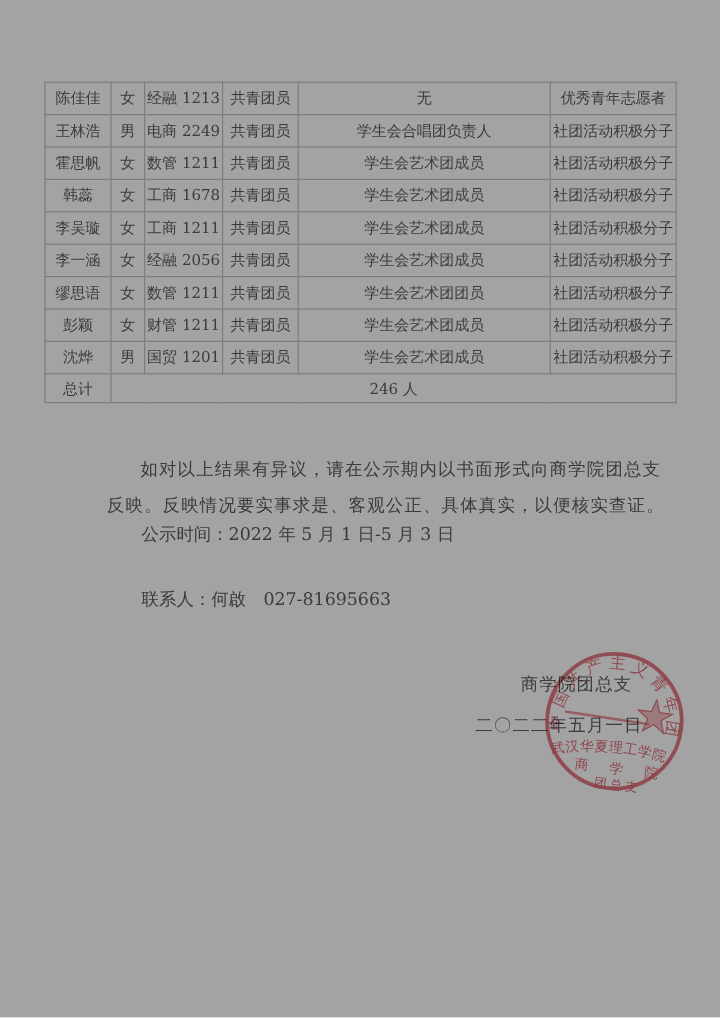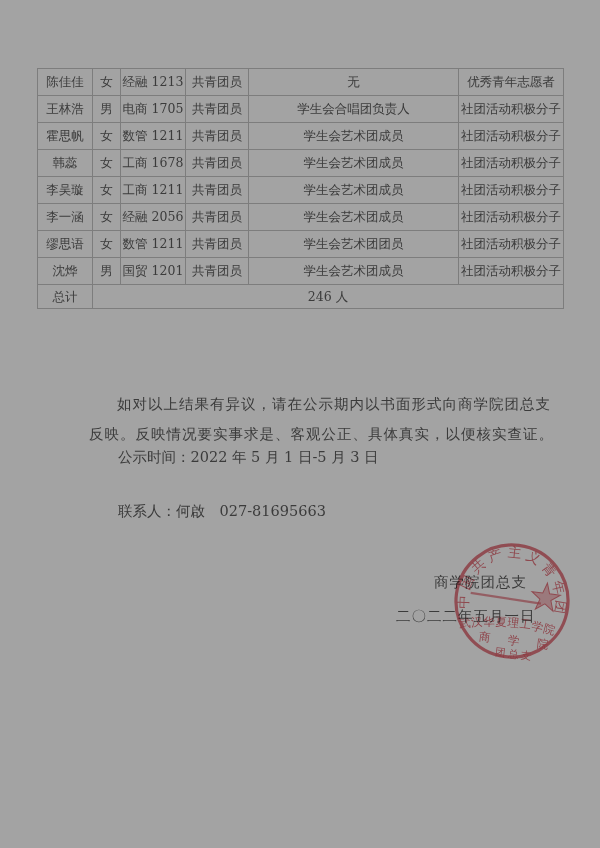--- a/index.html
+++ b/index.html
@@ -18,21 +18,21 @@
     font-size:12.5px;line-height:1.1;
     text-align:center;vertical-align:middle;
     height:26px;padding:0 1px;color:#3b3b3b;
     overflow:hidden;white-space:nowrap;
   }
   col.c-name{width:55px;}  col.c-gender{width:28px;}
   col.c-class{width:65px;} col.c-pol{width:63px;}
   col.c-pos{width:210px;}  col.c-award{width:105px;}
   tr.total-row td{height:23px;}
   td.total-value{text-align:left;padding-left:130px;margin-left:24px;}
-  .txt{position:absolute;white-space:pre;font-size:14.5px;color:#3b3b3b;margin-top:12px;}
+  .txt{position:absolute;white-space:pre;font-size:14.5px;color:#3b3b3b;}
   .para{letter-spacing:1px;line-height:30px;}
   .sig{font-size:14.5px;letter-spacing:1px;}
   svg.seal{position:absolute;left:427px;top:516px;mix-blend-mode:multiply;opacity:0.92;}
 </style>
 </head>
 <body>
 
 <div class="page">
 
   <table class="members">
@@ -50,21 +50,21 @@
       <td>女</td>
       <td>经融 1213</td>
       <td>共青团员</td>
       <td>无</td>
       <td>优秀青年志愿者</td>
     </tr>
 
     <tr>
       <td>王林浩</td>
       <td>男</td>
-      <td>电商 1705</td>
+      <td>电商 2249</td>
       <td>共青团员</td>
       <td>学生会合唱团负责人</td>
       <td>社团活动积极分子</td>
     </tr>
 
 
     <tr>
       <td>霍思帆</td>
       <td>女</td>
       <td>数管 1211</td>
@@ -102,20 +102,28 @@
 
     <tr>
       <td>缪思语</td>
       <td>女</td>
       <td>数管 1211</td>
       <td>共青团员</td>
       <td>学生会艺术团团员</td>
       <td>社团活动积极分子</td>
     </tr>
 
+    <tr>
+      <td>彭颖</td>
+      <td>女</td>
+      <td>财管 1211</td>
+      <td>共青团员</td>
+      <td>学生会艺术团成员</td>
+      <td>社团活动积极分子</td>
+    </tr>
 
     <tr>
       <td>沈烨</td>
       <td>男</td>
       <td>国贸 1201</td>
       <td>共青团员</td>
       <td>学生会艺术团成员</td>
       <td>社团活动积极分子</td>
     </tr>
   </tbody>

